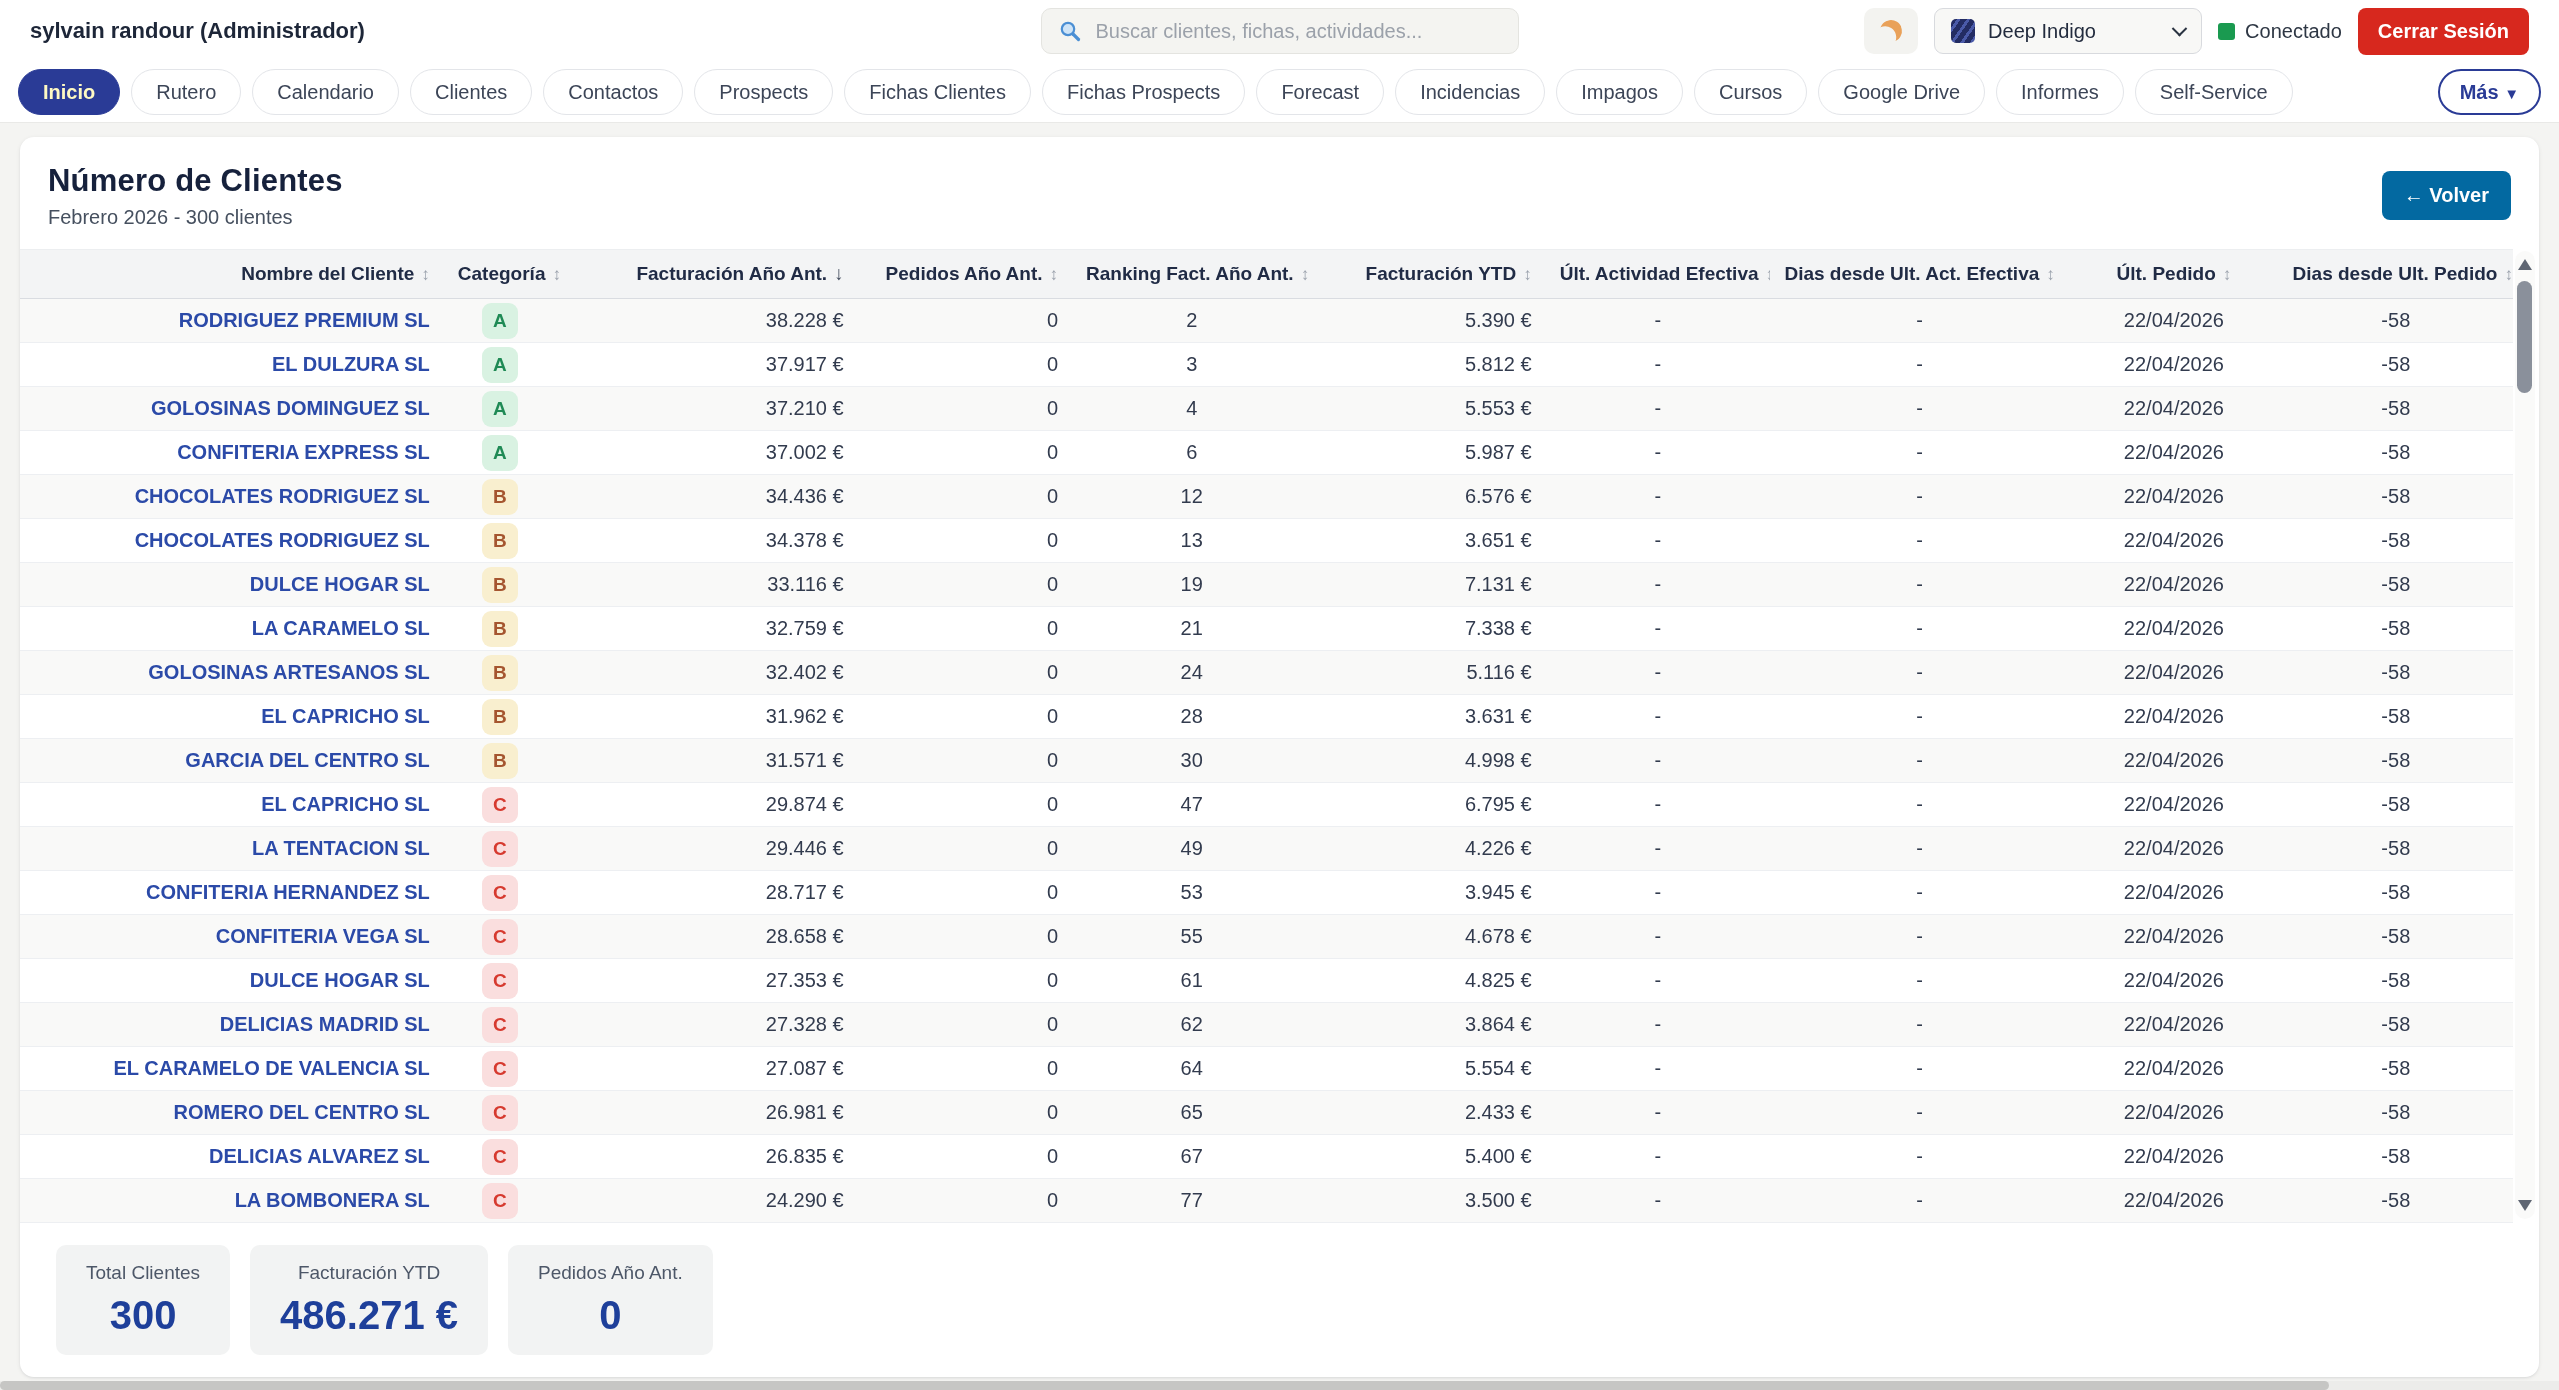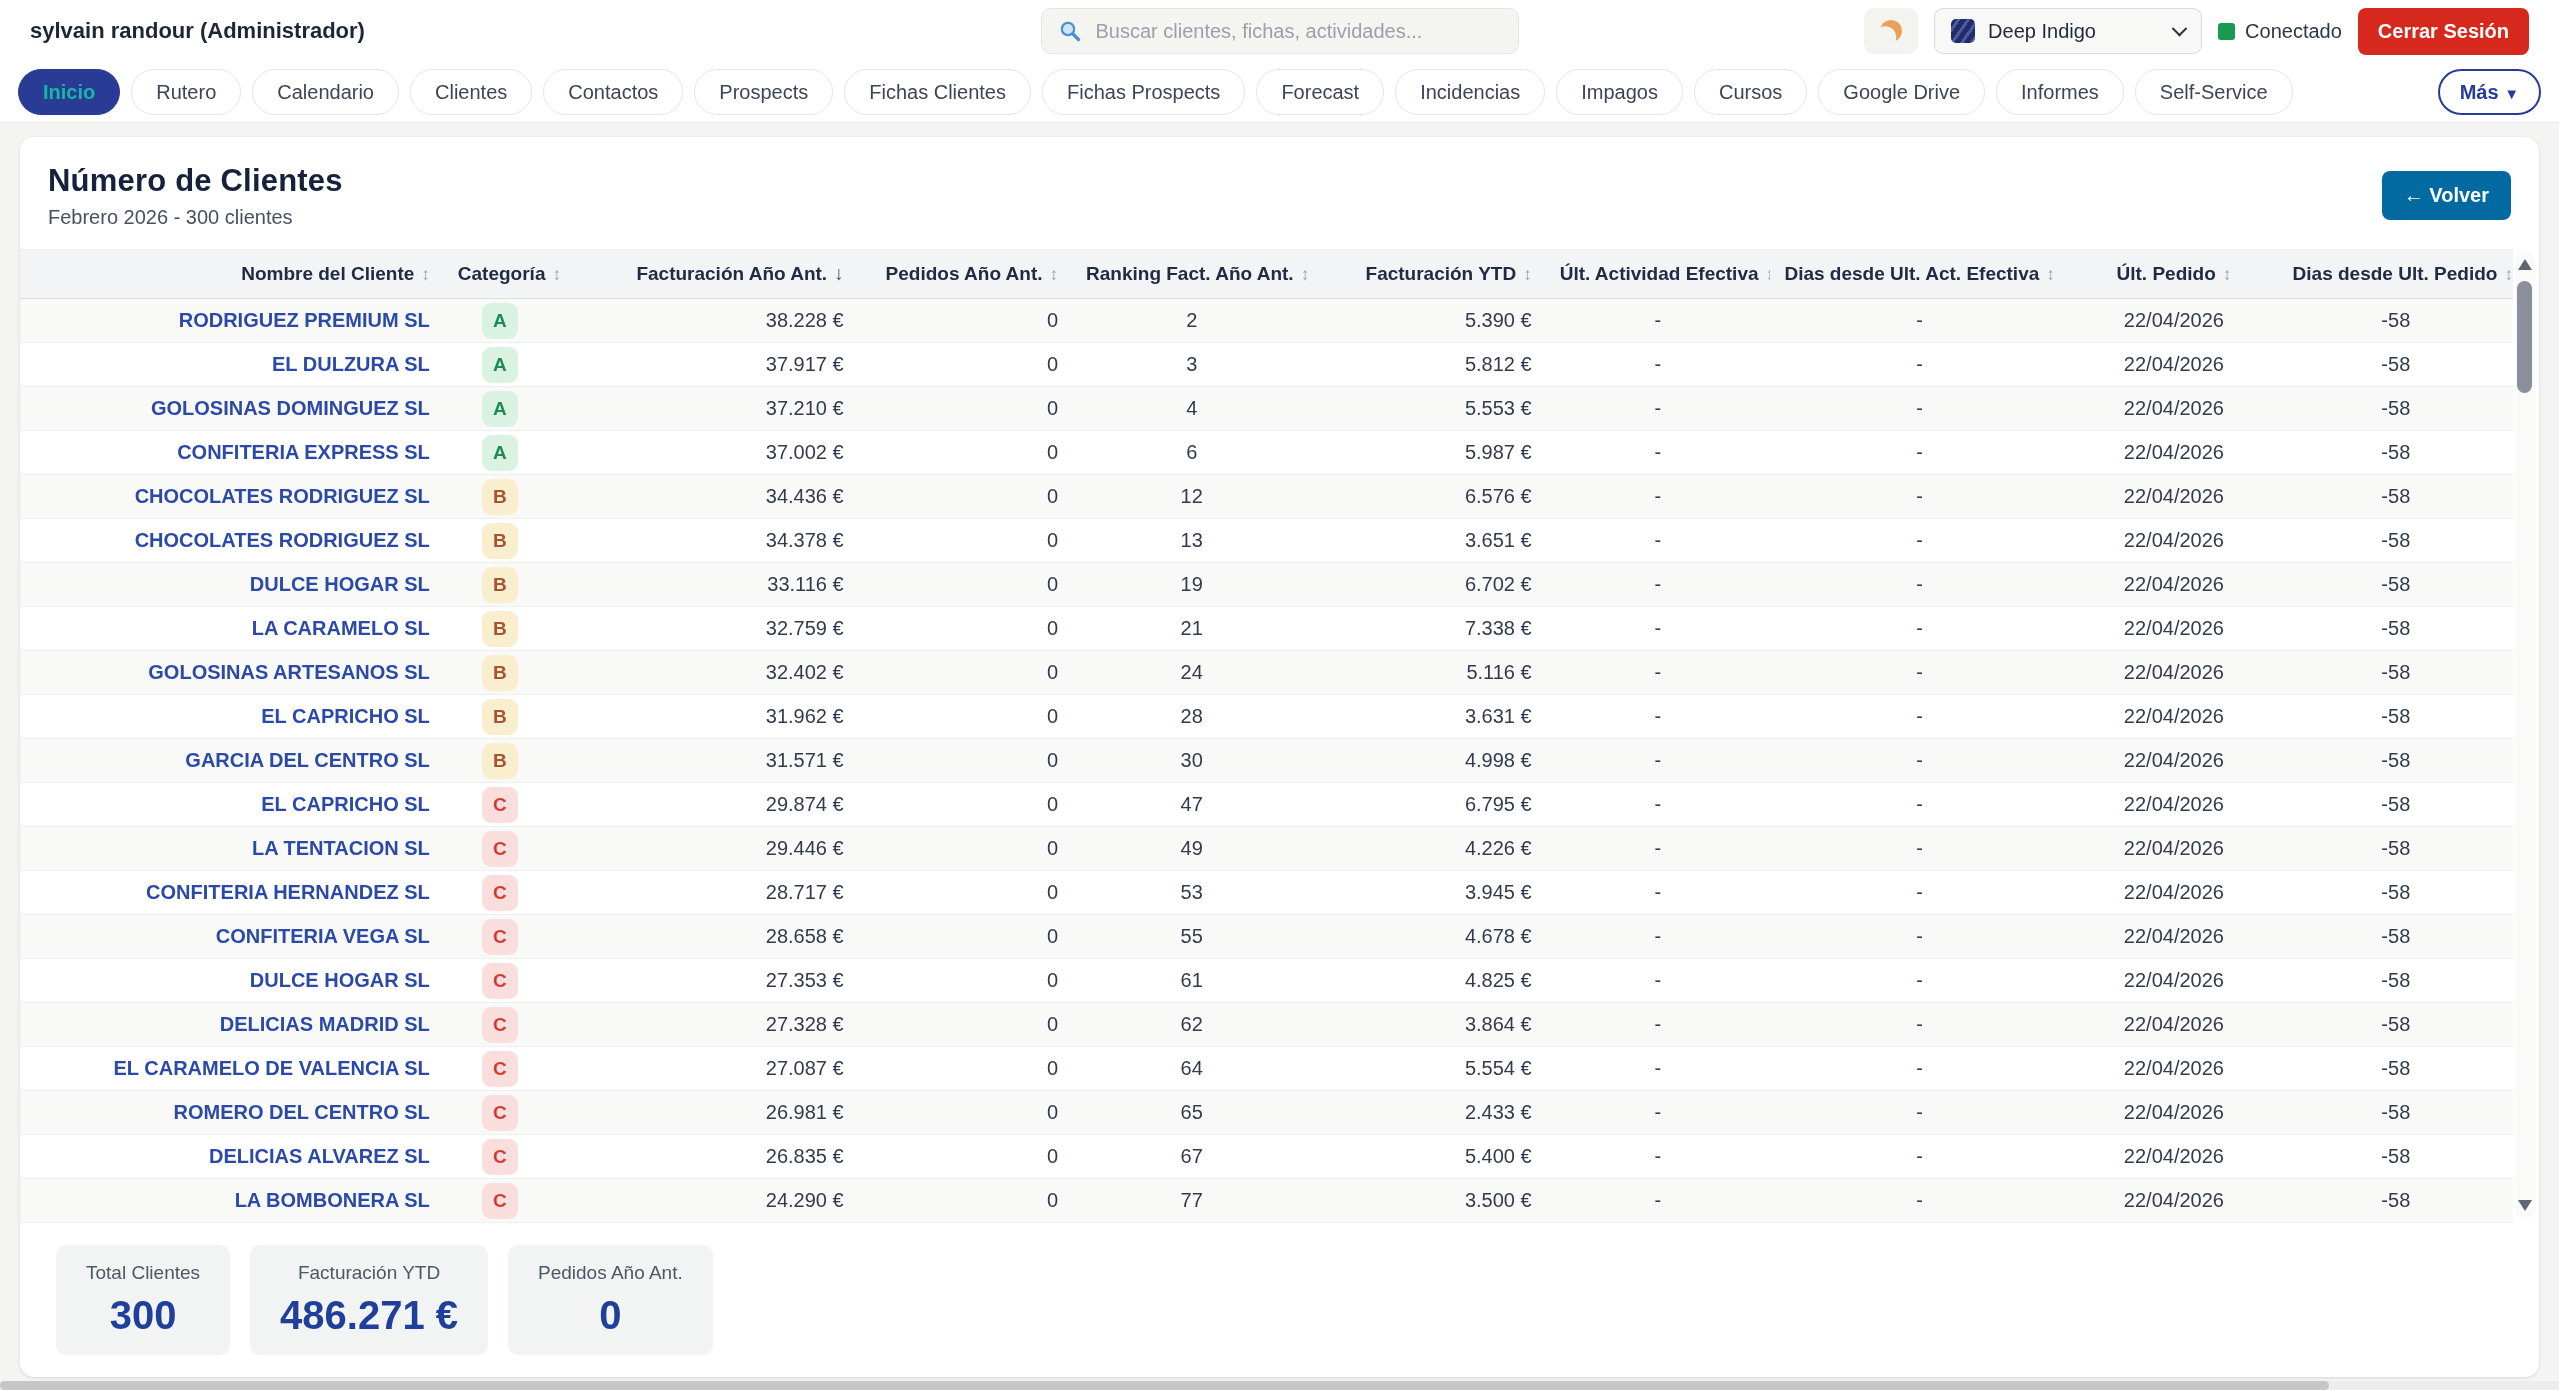--- a/index.html
+++ b/index.html
@@ -28,21 +28,21 @@
   .swatch { width:24px; height:24px; border-radius:5px; background:repeating-linear-gradient(125deg,#232c63 0 5px,#4a5aa8 5px 8px); flex:none; }
   .theme-label { font-size:20px; color:#232c3e; }
   .chev { width:11px; height:11px; border-right:2.5px solid #2b3442; border-bottom:2.5px solid #2b3442; transform:rotate(45deg) translate(-2px,-2px); margin-left:auto; }
   .status { display:flex; align-items:center; gap:10px; font-size:20px; color:#2e3744; }
   .status-dot { width:17px; height:17px; background:#1a9a50; border-radius:3px; }
   .logout-btn { background:#d7281e; color:#fff; font-weight:700; font-size:20px; border:none; border-radius:8px; padding:12px 20px; cursor:pointer; font-family:inherit; }
 
   
   .navbar { background:#fff; padding:7px 18px; display:flex; align-items:center; gap:11px; border-bottom:1px solid #e9e9e7; }
   .tab { height:46px; padding:0 24px; border-radius:23px; background:#fff; border:1px solid #e3e5e9; font-size:20px; color:#3c4557; cursor:pointer; font-family:inherit; white-space:nowrap; }
-  .tab.active { background:#2a3b96; border-color:#2a3b96; color:#14b8a6; font-weight:700; }
+  .tab.active { background:#2a3b96; border-color:#2a3b96; color:#fef9c3; font-weight:700; }
   .more-btn { margin-left:auto; height:46px; padding:0 20px; border-radius:23px; background:#fff; border:2px solid #2a3b96; color:#2a3b96; font-weight:700; font-size:20px; cursor:pointer; font-family:inherit; white-space:nowrap; }
 
   
   .card { margin:14px 20px 0; background:#fff; border-radius:14px; box-shadow:0 1px 2px rgba(16,24,40,.05), 0 1px 4px rgba(16,24,40,.08); padding-bottom:20px; }
   .card-head { display:flex; align-items:flex-start; justify-content:space-between; padding:26px 28px 20px; }
   .page-title { font-size:31px; font-weight:800; color:#16213c; margin:0; letter-spacing:.2px; }
   .page-subtitle { font-size:20px; color:#46505f; margin-top:7px; }
   .back-btn { background:#0369a1; color:#fff; border:none; border-radius:8px; font-size:20px; font-weight:700; padding:13px 22px; cursor:pointer; font-family:inherit; margin-top:8px; }
 
   
@@ -247,21 +247,21 @@
             <td class="al-c">-</td>
             <td class="al-c">22/04/2026</td>
             <td class="al-c">-58</td>
           </tr>
           <tr>
             <td class="al-l"><span class="client-link">DULCE HOGAR SL</span></td>
             <td class="al-l cell-cat"><span class="badge cat-B">B</span></td>
             <td class="al-r">33.116 €</td>
             <td class="al-r">0</td>
             <td class="al-c">19</td>
-            <td class="al-r">6.702 €</td>
+            <td class="al-r">7.131 €</td>
             <td class="al-c">-</td>
             <td class="al-c">-</td>
             <td class="al-c">22/04/2026</td>
             <td class="al-c">-58</td>
           </tr>
           <tr>
             <td class="al-l"><span class="client-link">LA CARAMELO SL</span></td>
             <td class="al-l cell-cat"><span class="badge cat-B">B</span></td>
             <td class="al-r">32.759 €</td>
             <td class="al-r">0</td>

